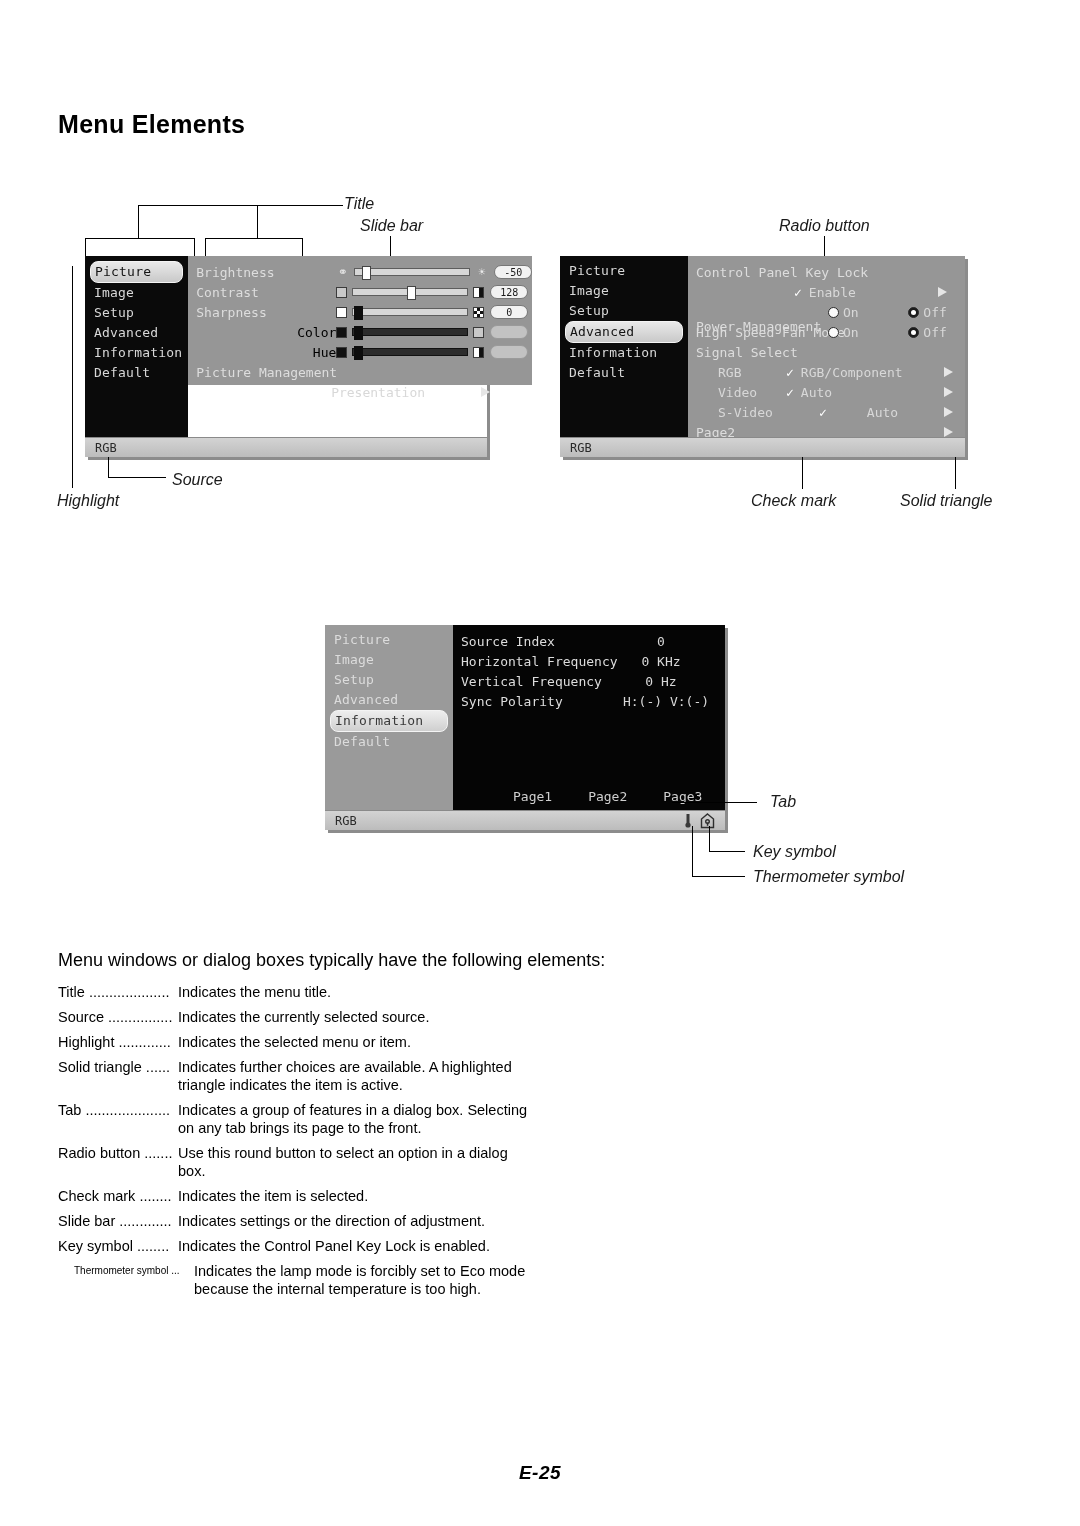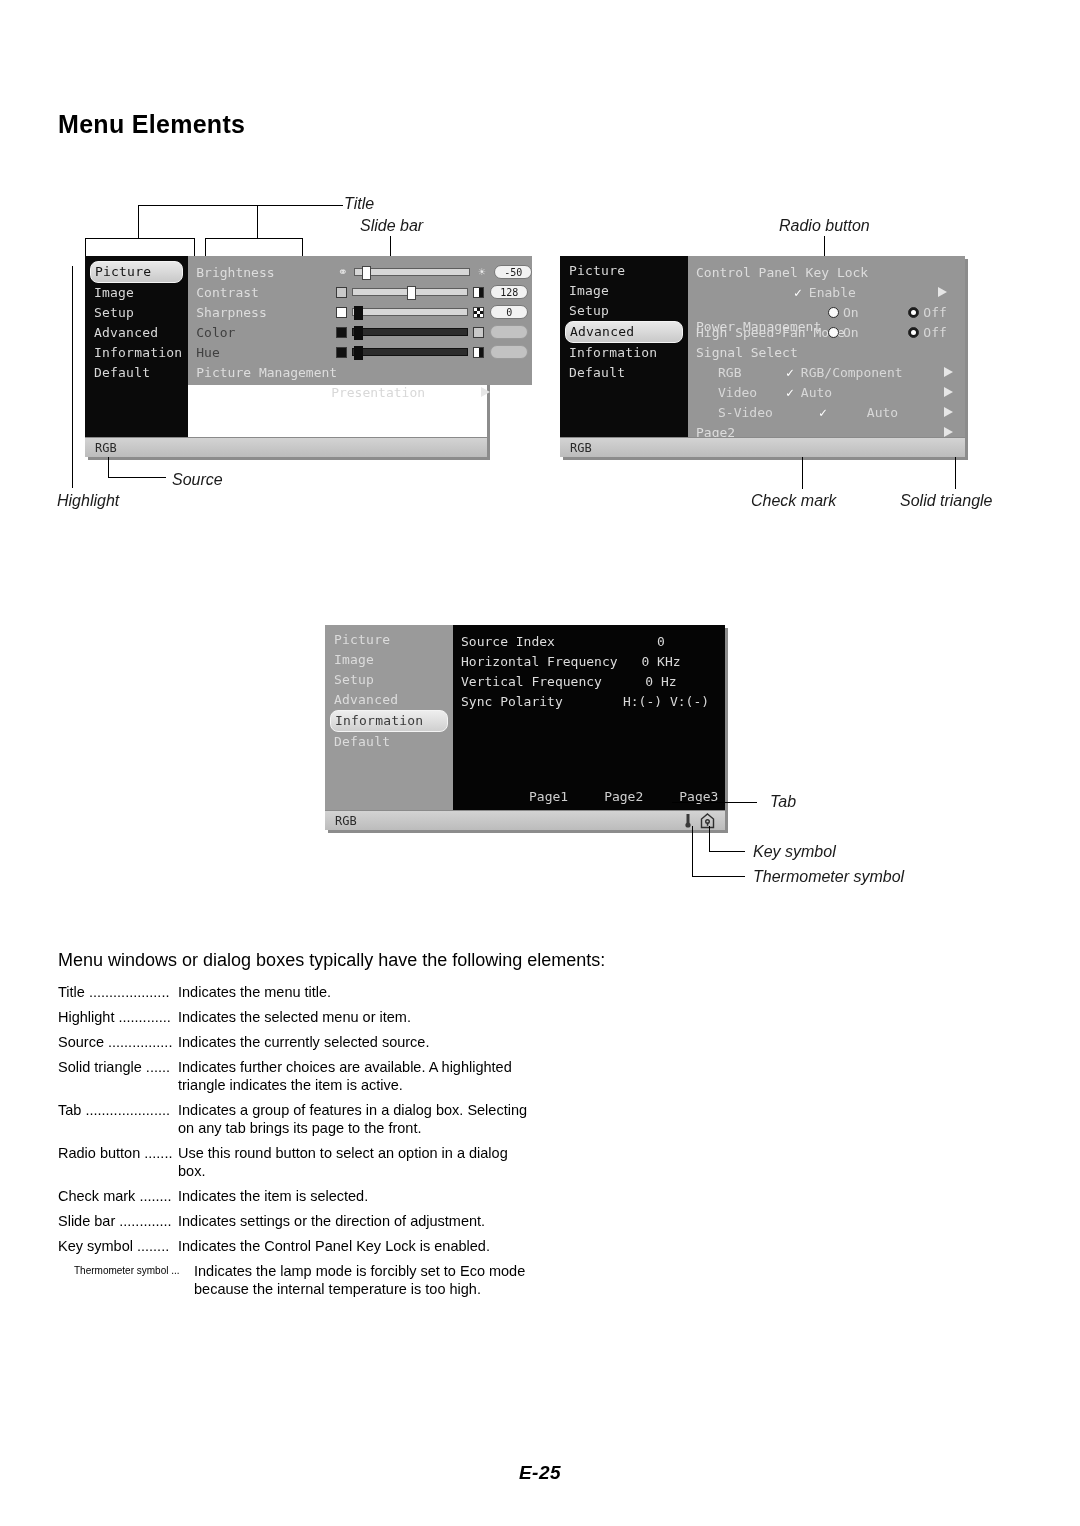--- a/index.html
+++ b/index.html
@@ -96,21 +96,21 @@
 
   
   .row{
     display:flex; align-items:center;
     height:20px;
     font-size:13px;
     padding-left:8px;
     white-space:nowrap;
   }
   .row .lbl{ width:140px; color:#ddd; }
-  .row .lbl.dim{ color:#404040; }
+  .row .lbl.dim{ color:#000000;text-align:right; }
 
   
   .sb{ display:flex; align-items:center; gap:5px; }
   .sb .track{
     width:116px; height:8px;
     background:#d7d7d7;
     border:1px solid #5d5d5d;
     position:relative;
   }
   .sb .track.dk{ background:#2c2c2c; border-color:#111; }
@@ -167,21 +167,21 @@
   .radio.off{ background:#fbfbfb; }
   .radio.on{ background:#1b1b1b; }
   .radio.on:after{
     content:""; position:absolute;
     left:2px; top:2px; width:5px; height:5px;
     border-radius:50%; background:#fff;
   }
 
   .tabs{
     position:absolute; bottom:6px; left:0; right:0;
-    display:flex; gap:36px; padding-left:76px;
+    display:flex; gap:36px; padding-left:60px;
     font-size:13px; color:#cfcfcf;
   }
 
   
   .desc-intro{
     position:absolute; left:58px; top:950px;
     font-size:18px;
   }
   .desc-list{
     position:absolute; left:58px; top:983px;
@@ -478,28 +478,28 @@
 <div class="callout" style="left:753px; top:868px;">Thermometer symbol</div>
 
 <div class="desc-intro">Menu windows or dialog boxes typically have the following elements:</div>
 
 <div class="desc-list">
   <div class="desc-row">
     <span class="desc-term">Title ....................</span>
     <span class="desc-def">Indicates the menu title.</span>
   </div>
   <div class="desc-row">
+    <span class="desc-term">Source ................</span>
+    <span class="desc-def">Indicates the currently selected source.</span>
+  </div>
+  <div class="desc-row">
     <span class="desc-term">Highlight .............</span>
     <span class="desc-def">Indicates the selected menu or item.</span>
   </div>
   <div class="desc-row">
-    <span class="desc-term">Source ................</span>
-    <span class="desc-def">Indicates the currently selected source.</span>
-  </div>
-  <div class="desc-row">
     <span class="desc-term">Solid triangle ......</span>
     <span class="desc-def">Indicates further choices are available. A highlighted triangle indicates the item is active.</span>
   </div>
   <div class="desc-row">
     <span class="desc-term">Tab .....................</span>
     <span class="desc-def">Indicates a group of features in a dialog box. Selecting on any tab brings its page to the front.</span>
   </div>
   <div class="desc-row">
     <span class="desc-term">Radio button .......</span>
     <span class="desc-def">Use this round button to select an option in a dialog box.</span>

